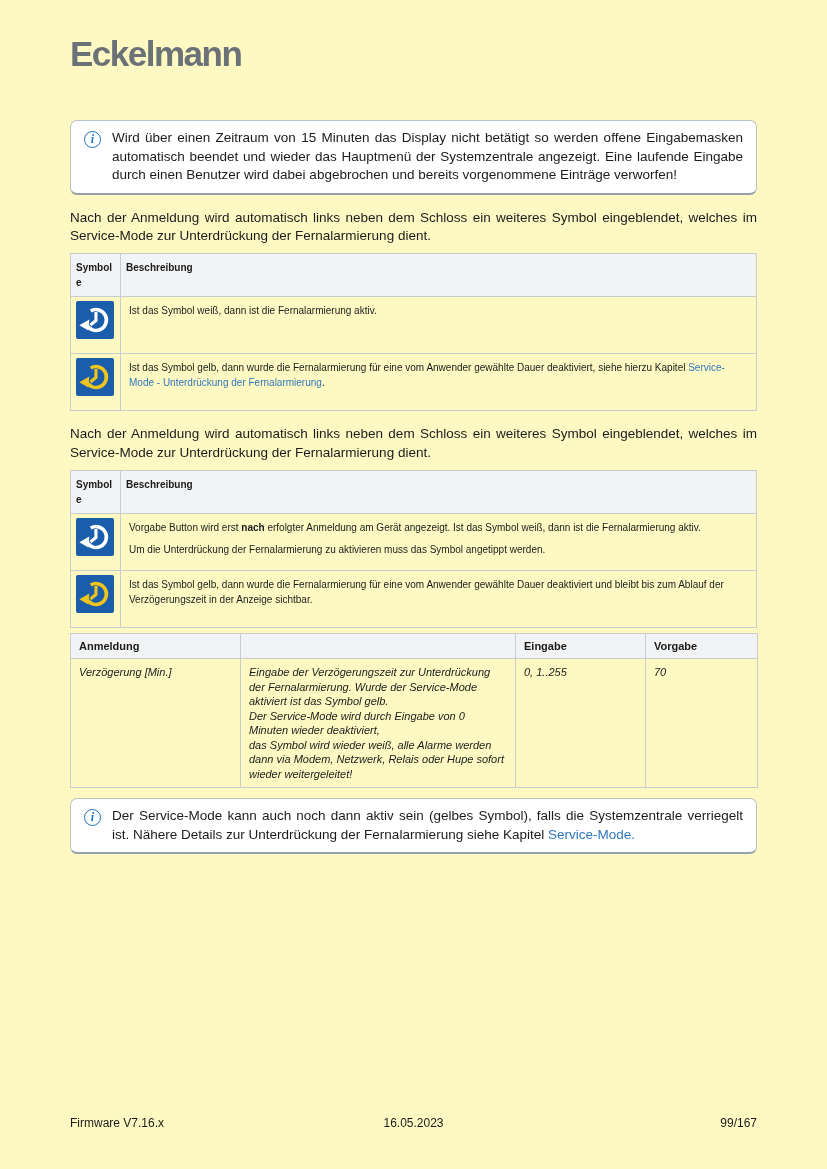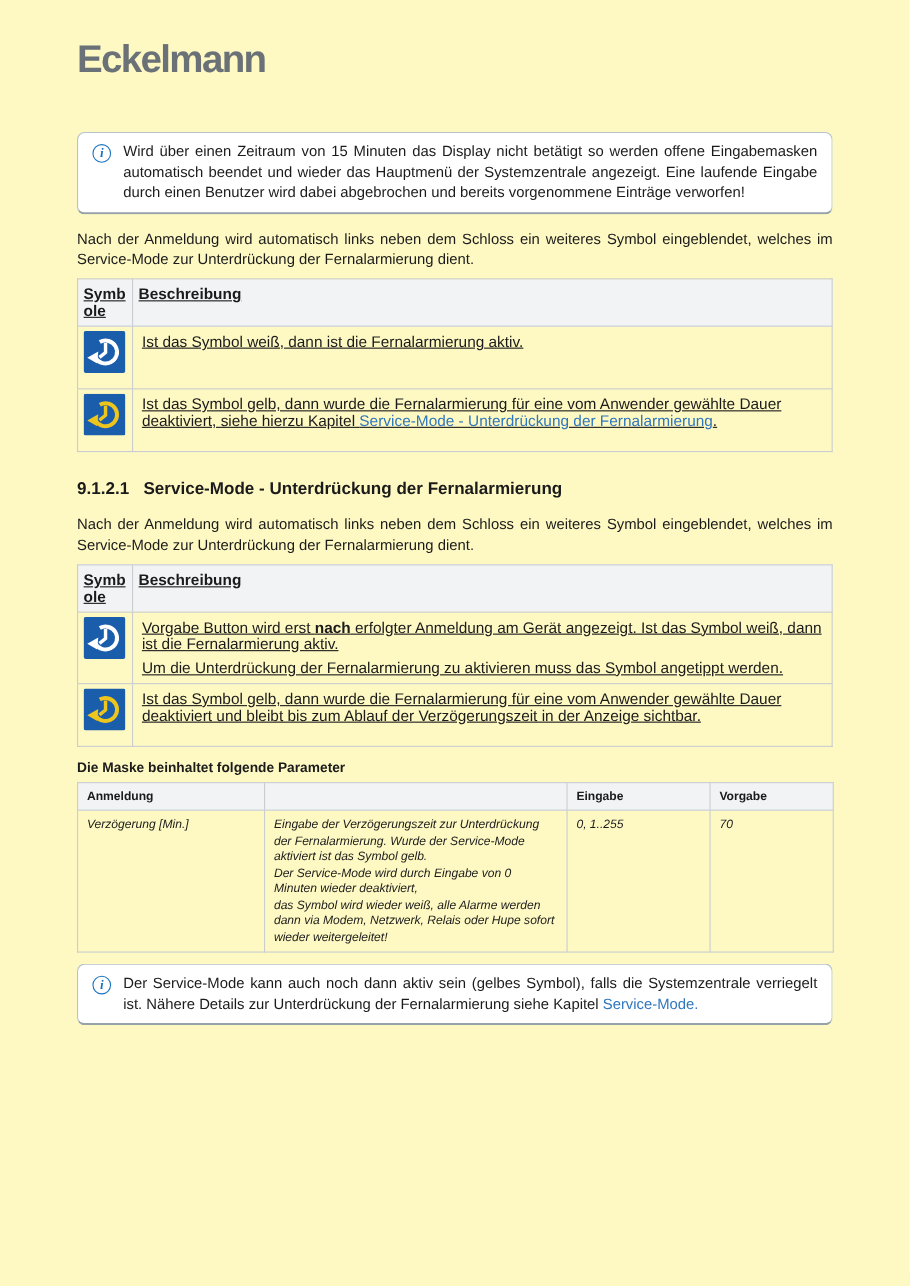--- a/index.html
+++ b/index.html
@@ -24,21 +24,21 @@
         display:flex;align-items:center;justify-content:center;
         font-family:"Liberation Serif",serif;font-style:italic;font-weight:bold;font-size:12px;}
   .note-text{text-align:justify;}
 
   .para{margin-top:14px;font-size:13.5px;line-height:18.8px;text-align:justify;}
 
   table{border-collapse:collapse;width:687px;table-layout:fixed;}
   th,td{border:1px solid var(--table-border);vertical-align:top;text-align:left;}
   th{background:var(--table-header-bg);font-weight:bold;}
 
-  .symtable{margin-top:7px;font-size:14px;line-height:15px;text-decoration:underline;}
+  .symtable{margin-top:7px;font-size:10px;line-height:15px;}
   .symtable th{padding:6px 5px;height:37px;overflow-wrap:anywhere;word-wrap:break-word;}
   .symtable td{padding:6px 8px;height:57px;}
   .symtable td.sym-cell{padding:4px 5px;}
   .sym-svg{width:38px;height:38px;display:block;}
   .cellp + .cellp{margin-top:7px;}
 
   .section-h{margin-top:24px;font-size:15.5px;font-weight:bold;line-height:19px;}
   .section-h .num{margin-right:13px;}
 
   .params-h{margin-top:11px;font-size:12.5px;font-weight:bold;line-height:16px;}
@@ -98,21 +98,20 @@
             <path d="M15.5 10.5 A 11 11 0 1 1 11 24.6" fill="none" stroke="var(--icon-yellow)" stroke-width="3.8"></path>
             <polygon points="3.5,25.5 14,19.6 13,31" fill="var(--icon-yellow)"></polygon>
             <path d="M21 11.5 L21 20.5 L15.2 25.2" fill="none" stroke="var(--icon-yellow)" stroke-width="3.3"></path>
           </svg>
         </td>
         <td><span>Ist das Symbol gelb, dann wurde die Fernalarmierung für eine vom Anwender gewählte Dauer deaktiviert, siehe hierzu Kapitel </span><a class="link">Service-Mode - Unterdrückung der Fernalarmierung</a><span>.</span></td>
       </tr>
     </tbody>
       </table>
 
-    <div class="section-h"><span class="num">9.1.2.1</span><span>Service-Mode - Unterdrückung der Fernalarmierung</span></div>
 
     <div class="para">Nach der Anmeldung wird automatisch links neben dem Schloss ein weiteres Symbol eingeblendet, welches im Service-Mode zur Unterdrückung der Fernalarmierung dient.</div>
 
     <table class="symtable">
       <colgroup>
           <col style="width:50px">
           <col>
         </colgroup>
       <tbody>
           <tr>
@@ -140,21 +139,20 @@
             <path d="M15.5 10.5 A 11 11 0 1 1 11 24.6" fill="none" stroke="var(--icon-yellow)" stroke-width="3.8"></path>
             <polygon points="3.5,25.5 14,19.6 13,31" fill="var(--icon-yellow)"></polygon>
             <path d="M21 11.5 L21 20.5 L15.2 25.2" fill="none" stroke="var(--icon-yellow)" stroke-width="3.3"></path>
           </svg>
         </td>
         <td>Ist das Symbol gelb, dann wurde die Fernalarmierung für eine vom Anwender gewählte Dauer deaktiviert und bleibt bis zum Ablauf der Verzögerungszeit in der Anzeige sichtbar.</td>
       </tr>
     </tbody>
       </table>
 
-    <div class="params-h">Die Maske beinhaltet folgende Parameter</div>
 
     <table class="paramtable">
       <colgroup>
           <col style="width:170px">
           <col style="width:275px">
           <col style="width:130px">
           <col style="width:112px">
         </colgroup>
       <tbody>
           <tr>
@@ -176,13 +174,18 @@
     </tbody>
       </table>
 
     <div class="note" style="margin-top:10px;">
       <span class="note-icon">i</span>
       <span class="note-text"><span>Der Service-Mode kann auch noch dann aktiv sein (gelbes Symbol), falls die Systemzentrale verriegelt ist. Nähere Details zur Unterdrückung der Fernalarmierung siehe Kapitel </span><a class="link">Service-Mode.</a></span>
     </div>
 
   </div>
 
+  <div class="footer">
+    <span class="f-left">Firmware V7.16.x</span>
+    <span class="f-center">16.05.2023</span>
+    <span class="f-right">99/167</span>
+  </div>
 </div>
 
 </body></html>

